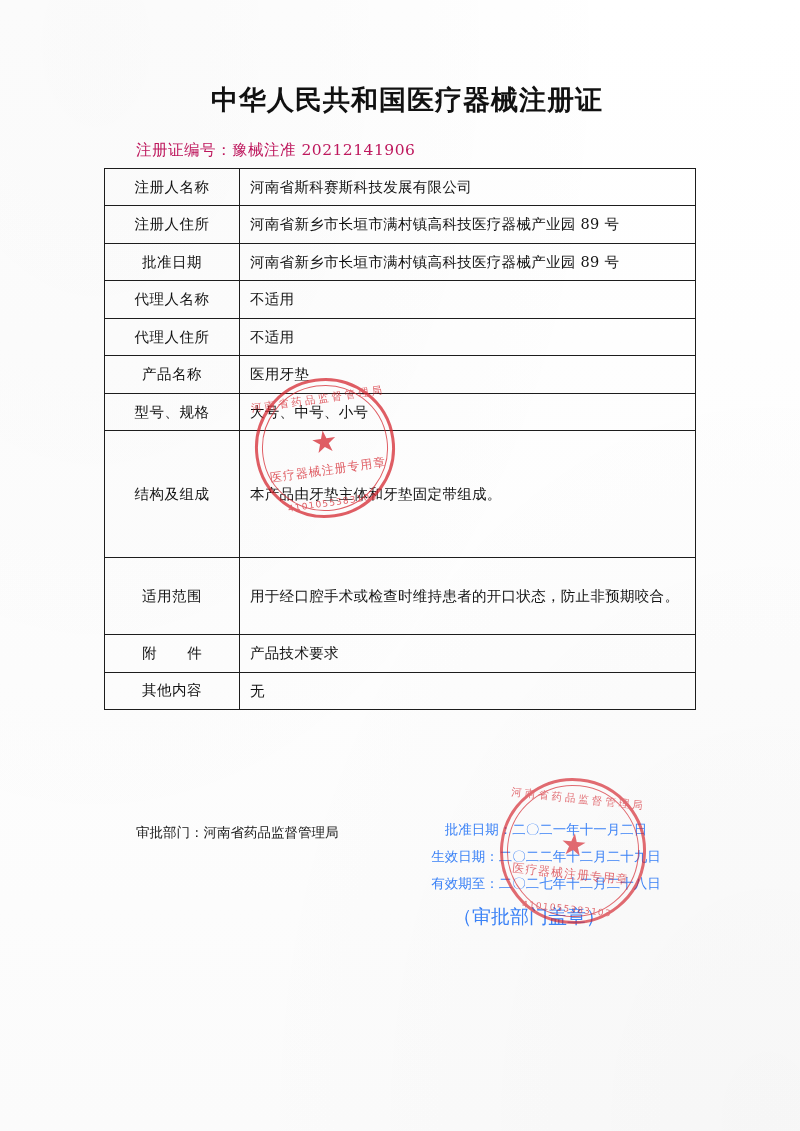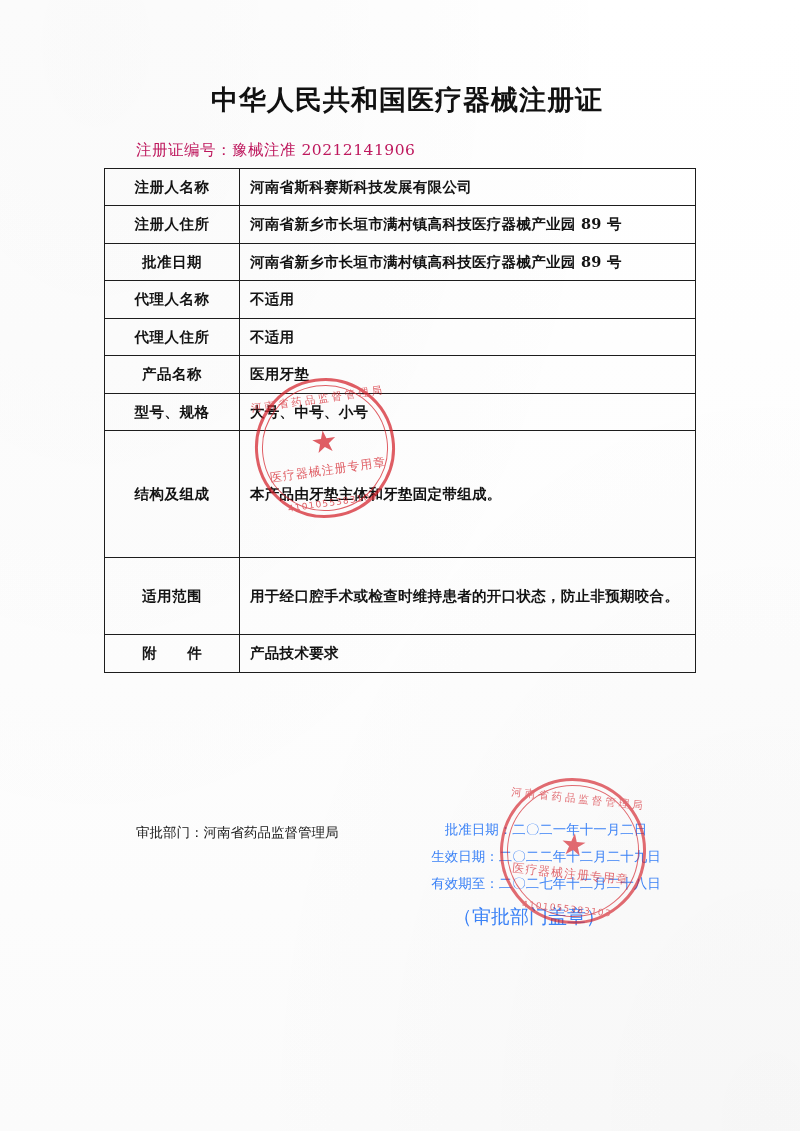--- a/index.html
+++ b/index.html
@@ -63,21 +63,20 @@
     border-collapse: collapse;
     table-layout: fixed;
     background: transparent;
   }
   table.cert-table td {
     border: 1px solid #1d1d1d;
     font-size: 14.5px;
     color: #131313;
     font-family: "DejaVu Serif", "Liberation Serif", serif;
     vertical-align: middle;
-    font-weight: bold;
   }
   td.label {
     width: 126px;
     text-align: center;
     letter-spacing: 0.5px;
     padding: 7px 4px;
   }
   td.value {
     padding: 7px 10px;
     letter-spacing: 0.3px;
@@ -243,20 +242,24 @@
         <td class="label">结构及组成</td>
         <td class="value">本产品由牙垫主体和牙垫固定带组成。</td>
       </tr>
       <tr class="tall-scope">
         <td class="label">适用范围</td>
         <td class="value">用于经口腔手术或检查时维持患者的开口状态，防止非预期咬合。</td>
       </tr>
       <tr>
         <td class="label spaced">附　件</td>
         <td class="value">产品技术要求</td>
+      </tr>
+      <tr>
+        <td class="label">其他内容</td>
+        <td class="value">无</td>
       </tr>
     </tbody>
   </table>
 
   <div class="footer">
     <div class="approval-dept">审批部门：河南省药品监督管理局</div>
     <div class="dates">
       <div>批准日期：二〇二一年十一月二日</div>
       <div>生效日期：二〇二二年十二月二十九日</div>
       <div>有效期至：二〇二七年十二月二十八日</div>

